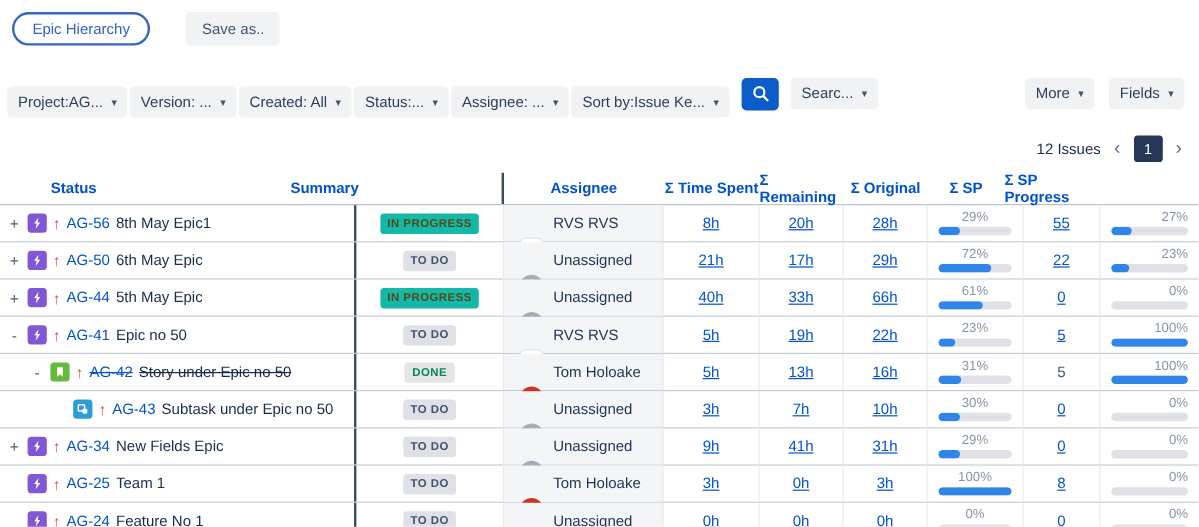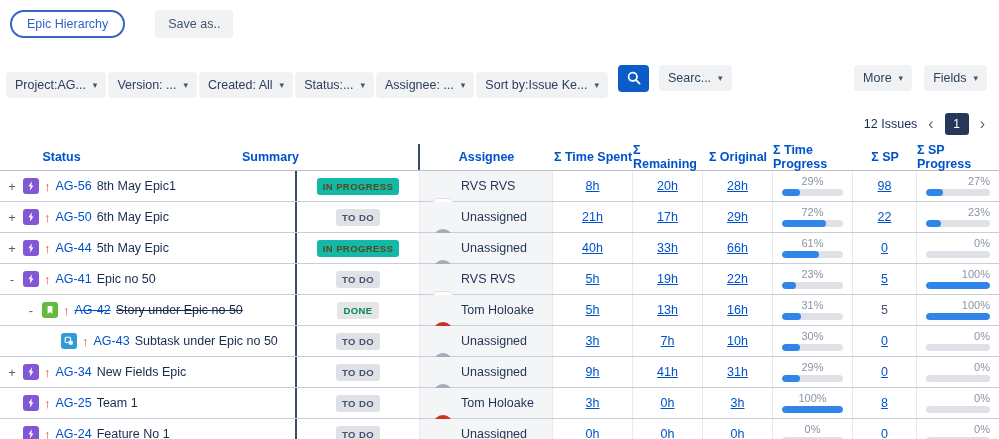--- a/index.html
+++ b/index.html
@@ -170,21 +170,20 @@
 </div>
 
 <div class="table">
   <div class="thead" id="table-head">
       <div class="th c1">Status</div>
       <div class="th c0">Summary</div>
       <div class="th c2">Assignee</div>
       <div class="th c3">Σ Time Spent</div>
       <div class="th c4">Σ Remaining</div>
       <div class="th c5">Σ Original</div>
-      <div class="th c6">Σ Time Progress</div>
       <div class="th c7">Σ SP</div>
       <div class="th c8">Σ SP Progress</div>
     </div>
   <div id="table-body">
       <div class="tr">
         <div class="td c0 summary-cell" style="padding-left: 6px;">
           <span class="expander">+</span>
           <span class="type-icon epic">
             <svg viewBox="0 0 16 16">
               <path fill="#fff" d="M9.4 1.8 4.6 8.4h2.8L6.4 14.2l5-7H8.5l.9-5.4z"></path>
@@ -210,21 +209,21 @@
         <div class="td c5">
           <a class="num-link">28h</a>
         </div>
         <div class="td c6 progress-cell">
           <div class="pct pct-center">29%</div>
           <div class="track">
             <div class="fill" style="width: 29%;"></div>
           </div>
         </div>
         <div class="td c7">
-          <a class="num-link">98</a>
+          <a class="num-link">55</a>
         </div>
         <div class="td c8 progress-cell">
           <div class="pct pct-right">27%</div>
           <div class="track">
             <div class="fill" style="width: 27%;"></div>
           </div>
         </div>
       </div>
       <div class="tr">
         <div class="td c0 summary-cell" style="padding-left: 6px;">

